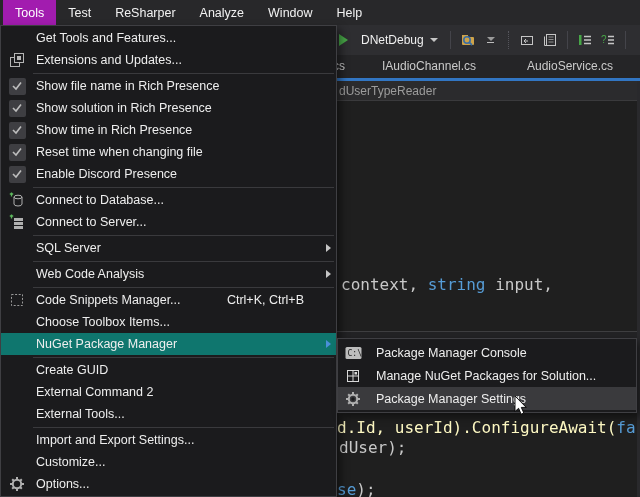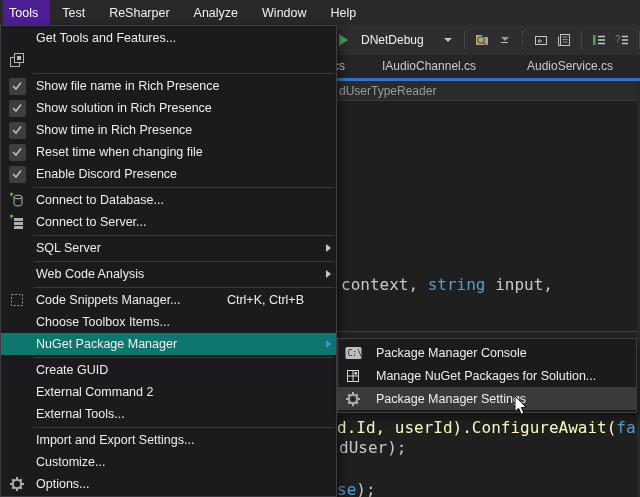--- a/index.html
+++ b/index.html
@@ -3,27 +3,27 @@
 <meta charset="utf-8">
 <style>
   html,body{margin:0;padding:0;background:#111;}
   #app{position:relative;width:640px;height:497px;overflow:hidden;background:#1f1f1f;
        font-family:"Liberation Sans",sans-serif;-webkit-font-smoothing:antialiased;}
 
   
   .menubar{position:absolute;top:0;left:0;right:0;height:25px;background:#28282a;
            display:flex;align-items:stretch;padding-left:3px;z-index:5;}
   .mb-item{padding:0 12px;display:flex;align-items:center;color:#f2f2f2;font-size:12.5px;cursor:default;}
-  .mb-item.active{background:#4c1d95;color:#ffffff;padding-left:6px;}
+  .mb-item.active{background:#a21caf;color:#ffffff;}
 
   
   .toolbar{position:absolute;top:25px;left:0;right:0;height:30px;background:#2e2e31;z-index:1;}
   .toolbar-content{position:absolute;left:334px;top:0;height:30px;display:flex;align-items:center;gap:5px;}
   .tb-icon{width:18px;height:18px;display:flex;align-items:center;justify-content:center;flex:0 0 auto;}
-  .tb-config{display:flex;align-items:center;gap:20px;color:#f0f0f0;font-size:12px;padding:2px 4px;}
+  .tb-config{display:flex;align-items:center;gap:6px;color:#f0f0f0;font-size:12px;padding:2px 4px;}
   .caret-down{width:0;height:0;border-left:4px solid transparent;border-right:4px solid transparent;
               border-top:4px solid #c5c5c5;display:inline-block;}
   .tb-sep{width:1px;height:18px;background:#44444a;margin:0 3px;flex:0 0 auto;}
   .tb-sep.dotted{background:none;border-left:1px dotted #55555c;}
   .mini-drop{display:flex;flex-direction:column;align-items:center;gap:1px;}
   .mini-drop .bar{width:7px;height:1px;background:#bdbdbd;}
 
   
   .tabrow{position:absolute;top:55px;left:0;right:0;height:23px;background:#252527;z-index:1;}
   .tab-label{position:absolute;top:4px;color:#cbcbcb;font-size:12px;white-space:nowrap;}
@@ -176,20 +176,21 @@
           <span class="mi-arrow"></span>
         </div>
         <div class="menu-row">
           <span class="mi-icon">
             <svg width="16" height="16" viewBox="0 0 16 16">
               <rect x="1.5" y="5.5" width="9" height="9" fill="none" stroke="#b5b5b5"></rect>
               <rect x="5.5" y="1.5" width="9" height="9" fill="#1b1b1d" stroke="#b5b5b5"></rect>
               <rect x="8" y="4" width="4" height="4" fill="#b5b5b5"></rect>
             </svg>
           </span>
+          <span class="mi-label">Extensions and Updates...</span>
           <span class="mi-arrow"></span>
         </div>
         <div class="menu-sep">
           <div class="line"></div>
         </div>
         <div class="menu-row">
           <span class="mi-icon">
             <span class="checkbox">
               <svg width="12" height="12" viewBox="0 0 12 12">
                 <path d="M2 6 L5 9 L10 2.5" fill="none" stroke="#bdbdbd" stroke-width="1.6"></path>

